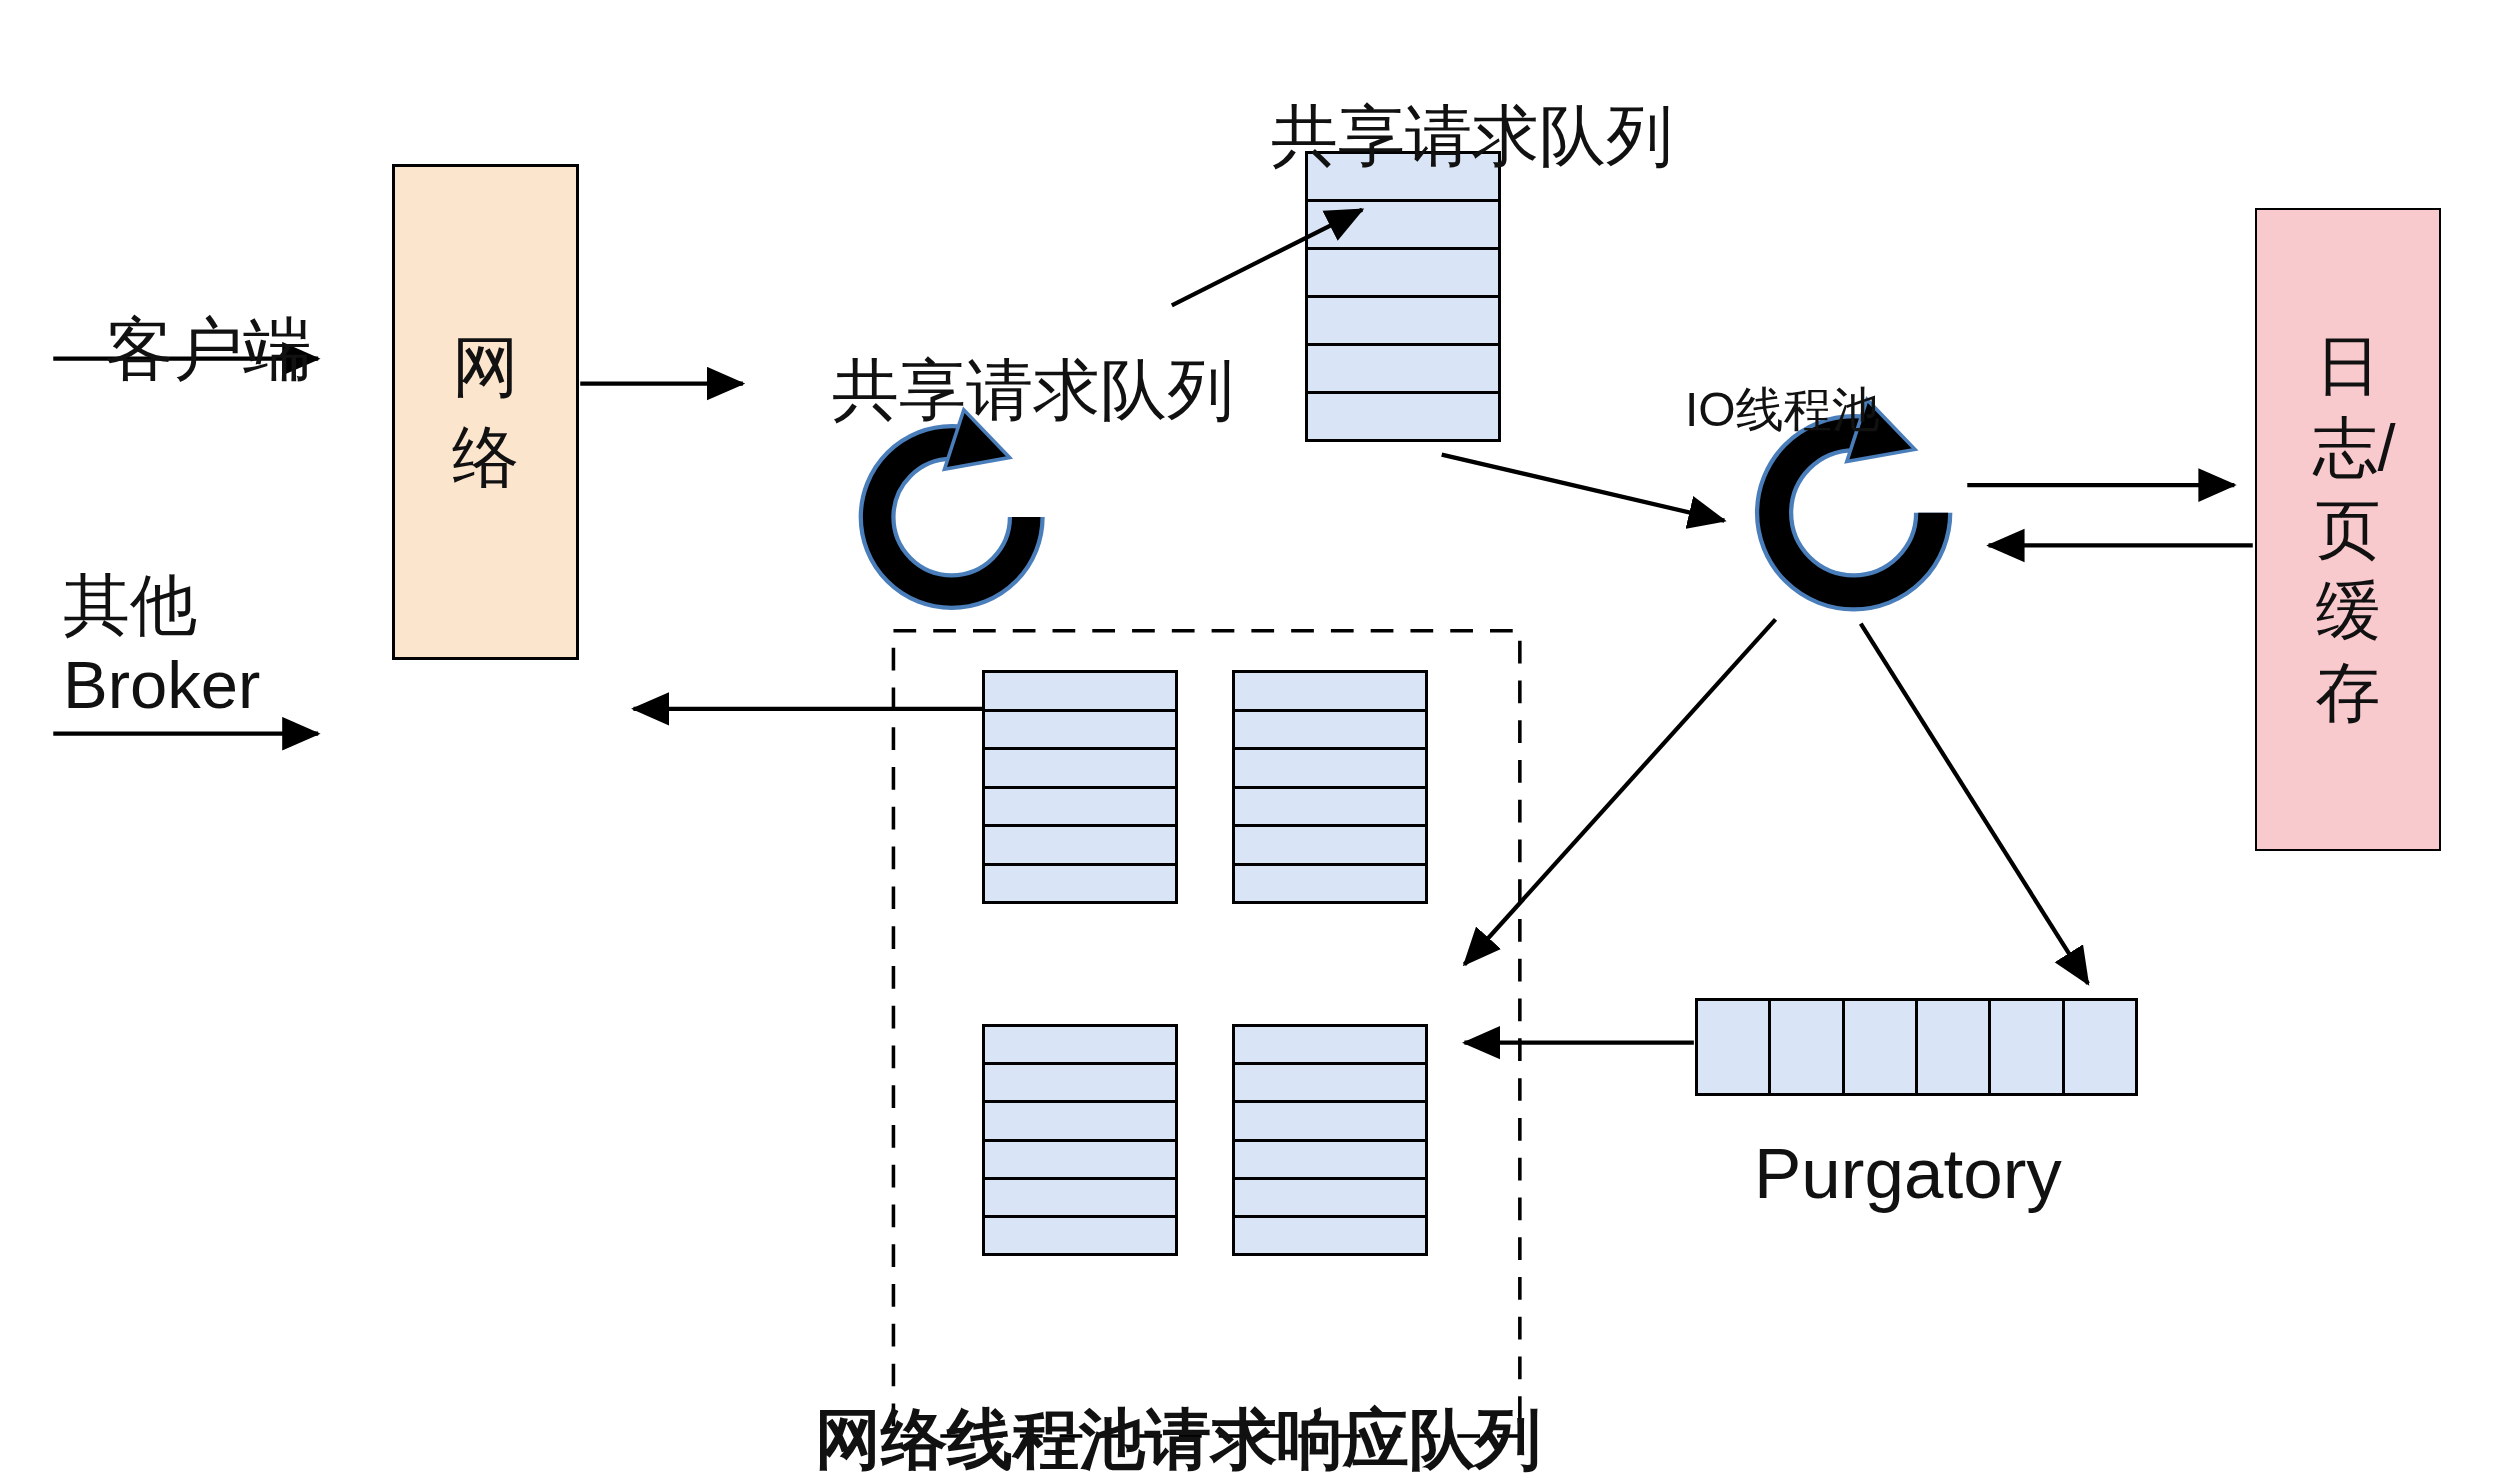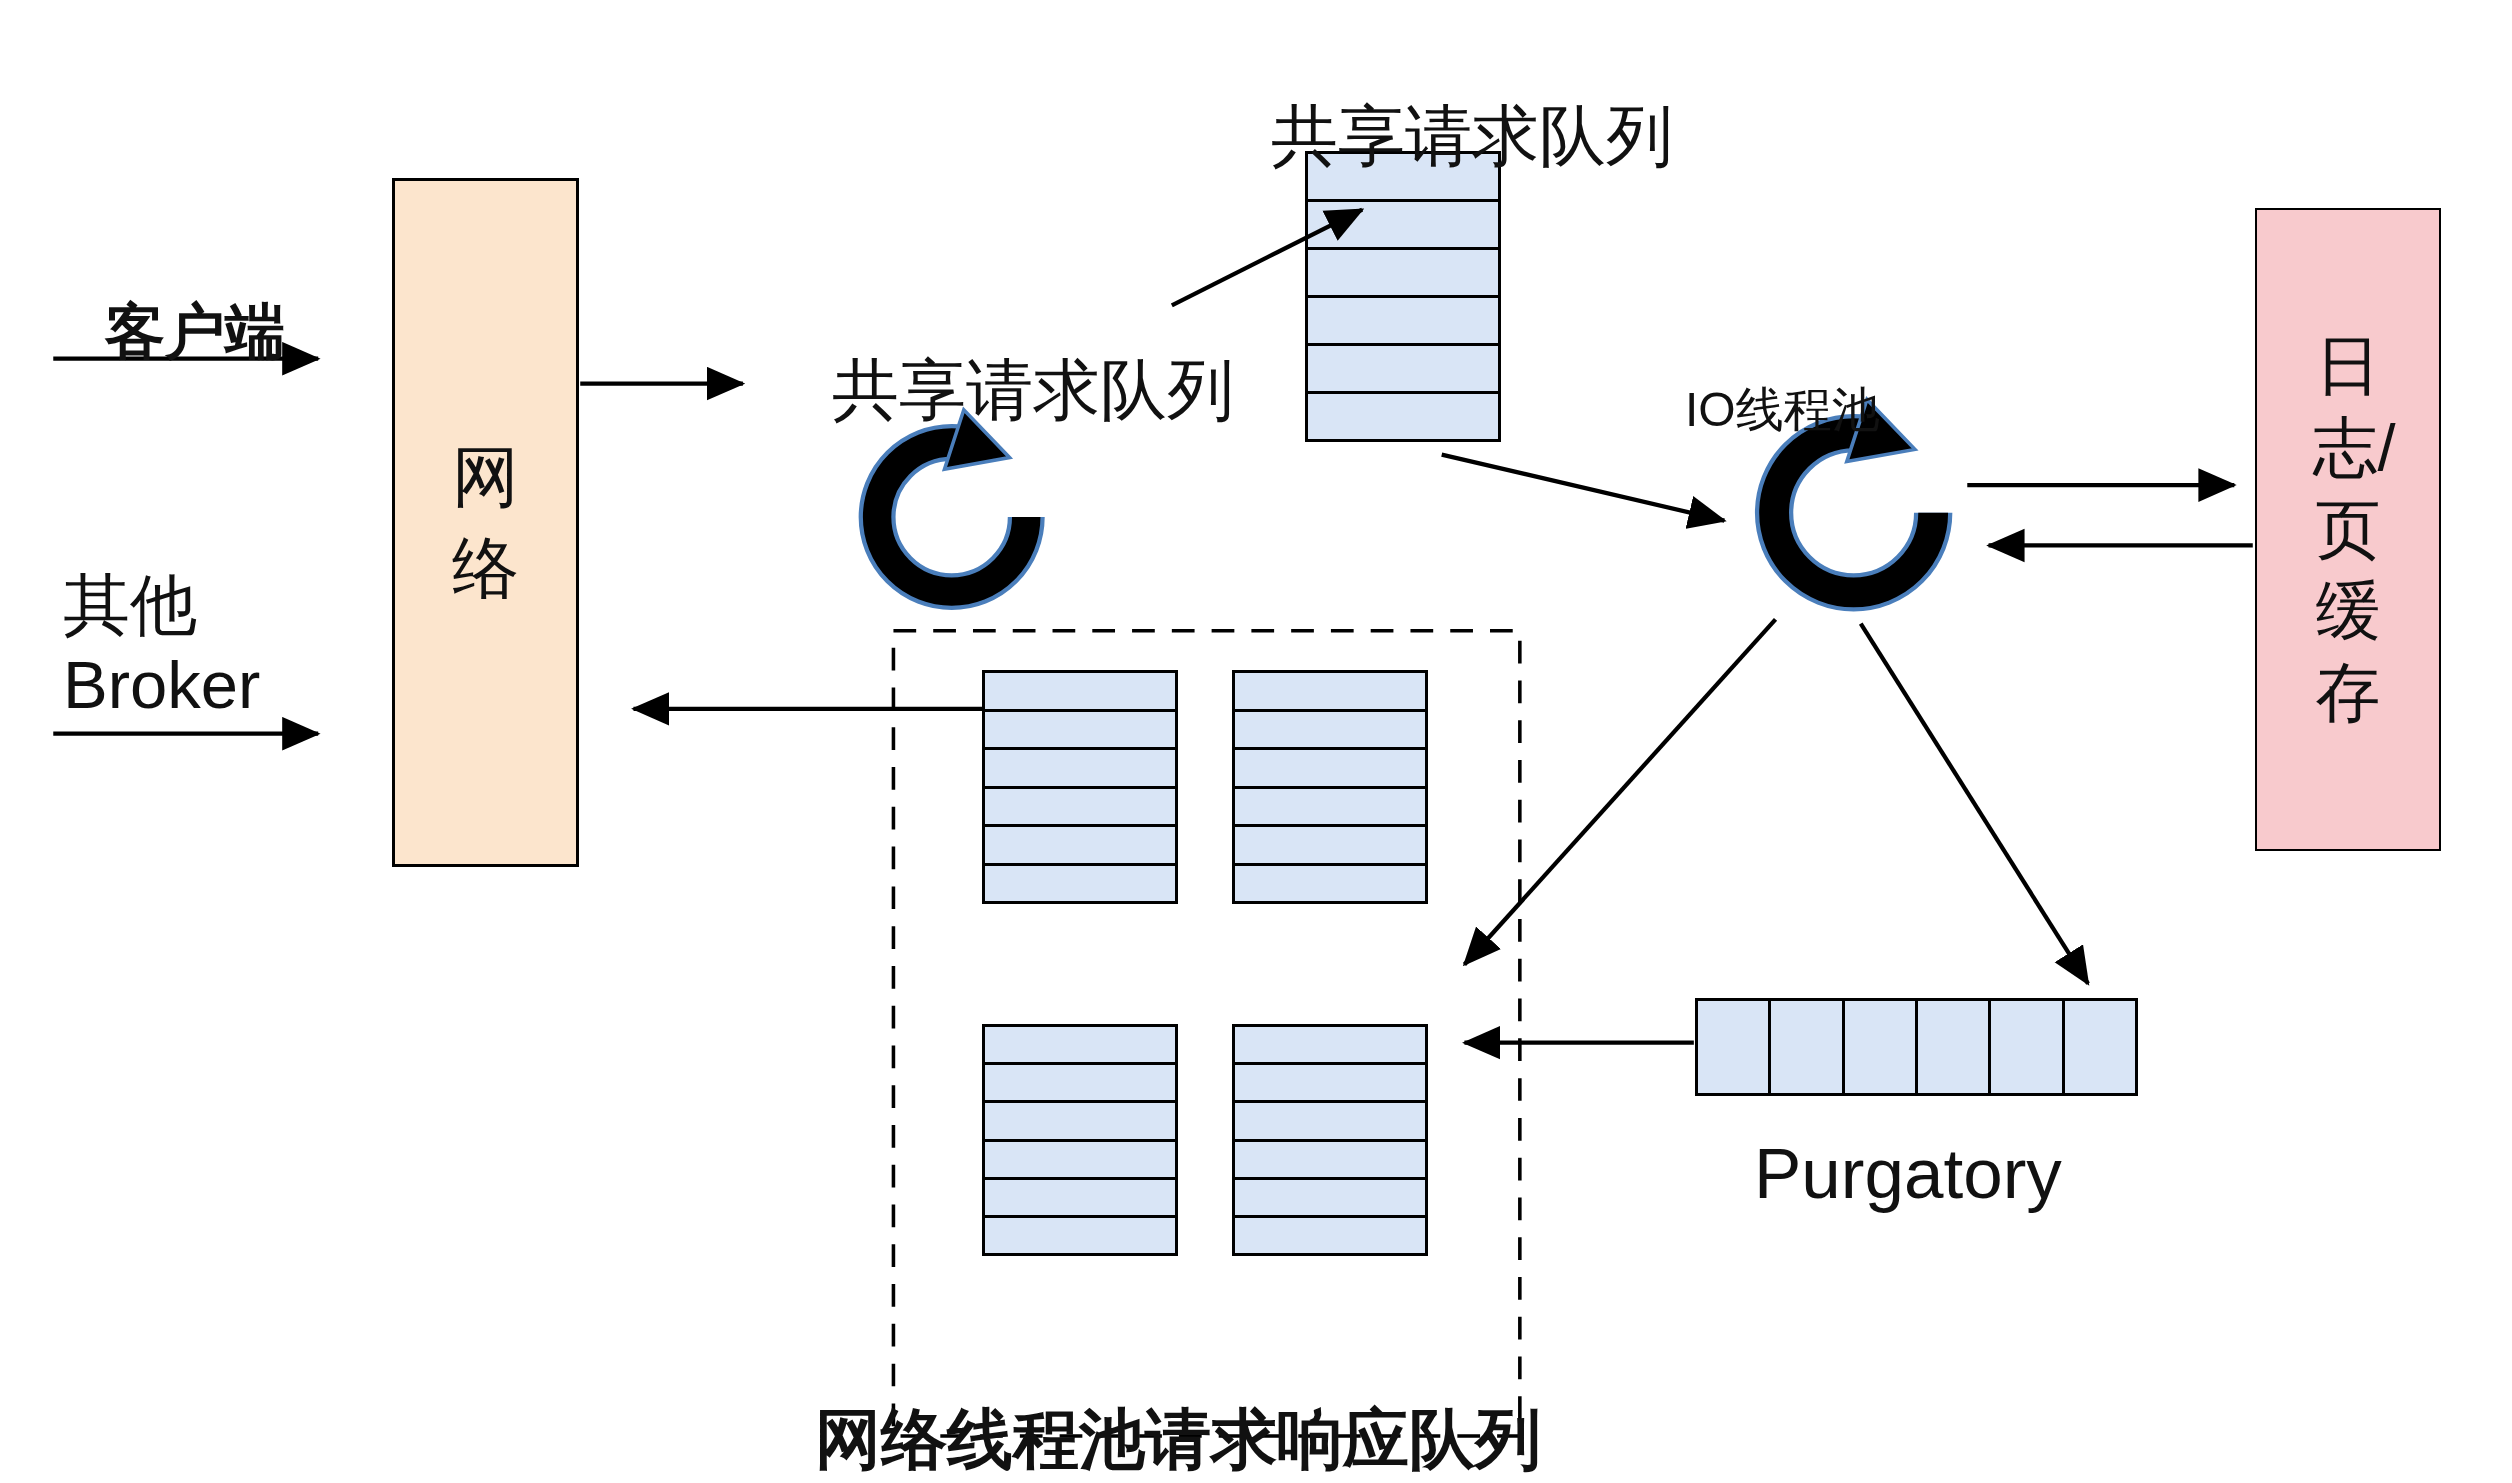--- a/index.html
+++ b/index.html
@@ -5,21 +5,21 @@
   html,body{margin:0;padding:0;background:#ffffff;}
   body{font-family:"Liberation Sans","DejaVu Sans",sans-serif;}
   .stage{position:relative;width:2512px;height:1483px;background:#ffffff;overflow:hidden;}
   .layer{position:absolute;left:0;top:0;width:100%;height:100%;}
   .boxes{z-index:1;}
   .lines{z-index:2;}
   .labels{z-index:3;}
 
   
   .bigbox{position:absolute;border:3.6px solid #000;display:flex;align-items:center;justify-content:center;box-sizing:border-box;}
-  .net-box{left:392px;top:178px;width:187px;height:689px;background:var(--network_box,#fce5cd);}
+  .net-box{left:392px;top:164px;width:187px;height:496px;background:var(--network_box,#fce5cd);}
   .cache-box{left:2255px;top:208px;width:186px;height:643px;background:var(--cache_box,#f8cacd);border-width:2.8px;}
   .vtext{width:71px;word-break:break-all;text-align:center;color:#111;}
   .net-box .vtext{font-size:67px;line-height:1.35;}
   .cache-box .vtext{font-size:65px;line-height:1.26;}
 
   
   .queue{position:absolute;border:3.6px solid #000;display:flex;box-sizing:border-box;background:#000;}
   .queue.v{flex-direction:column;}
   .queue.h{flex-direction:row;}
   .queue .cell{flex:1;background:var(--cell,#d9e5f6);}
@@ -27,21 +27,21 @@
   .queue.h .cell + .cell{border-left:3.6px solid #000;}
   .shared-queue{left:1305px;top:151px;width:196px;height:291px;}
   .resp-q1{left:982px;top:670px;width:196px;height:234px;}
   .resp-q2{left:1232px;top:670px;width:196px;height:234px;}
   .resp-q3{left:982px;top:1024px;width:196px;height:232px;}
   .resp-q4{left:1232px;top:1024px;width:196px;height:232px;}
   .purg-queue{left:1695px;top:998px;width:443px;height:98px;}
 
   
   .lbl{position:absolute;color:#111;white-space:nowrap;margin-top:28px;}
-  .client-lbl{left:105px;top:264px;font-size:60px;font-weight:bold;}
+  .client-lbl{left:105px;top:276px;font-size:69px;}
   .broker-lbl{left:63px;top:537px;font-size:67px;line-height:1.2;}
   .ntp-lbl{left:832px;top:317px;font-size:67px;}
   .srq-lbl{left:1271px;top:63px;font-size:67px;}
   .io-lbl{left:1685px;top:350px;font-size:48px;}
   .purg-lbl{left:1754px;top:1105px;font-size:71px;text-align:right;}
   .resp-lbl{left:815px;top:1367px;font-size:66px;font-weight:bold;}
 </style>
 </head>
 <body>
 

